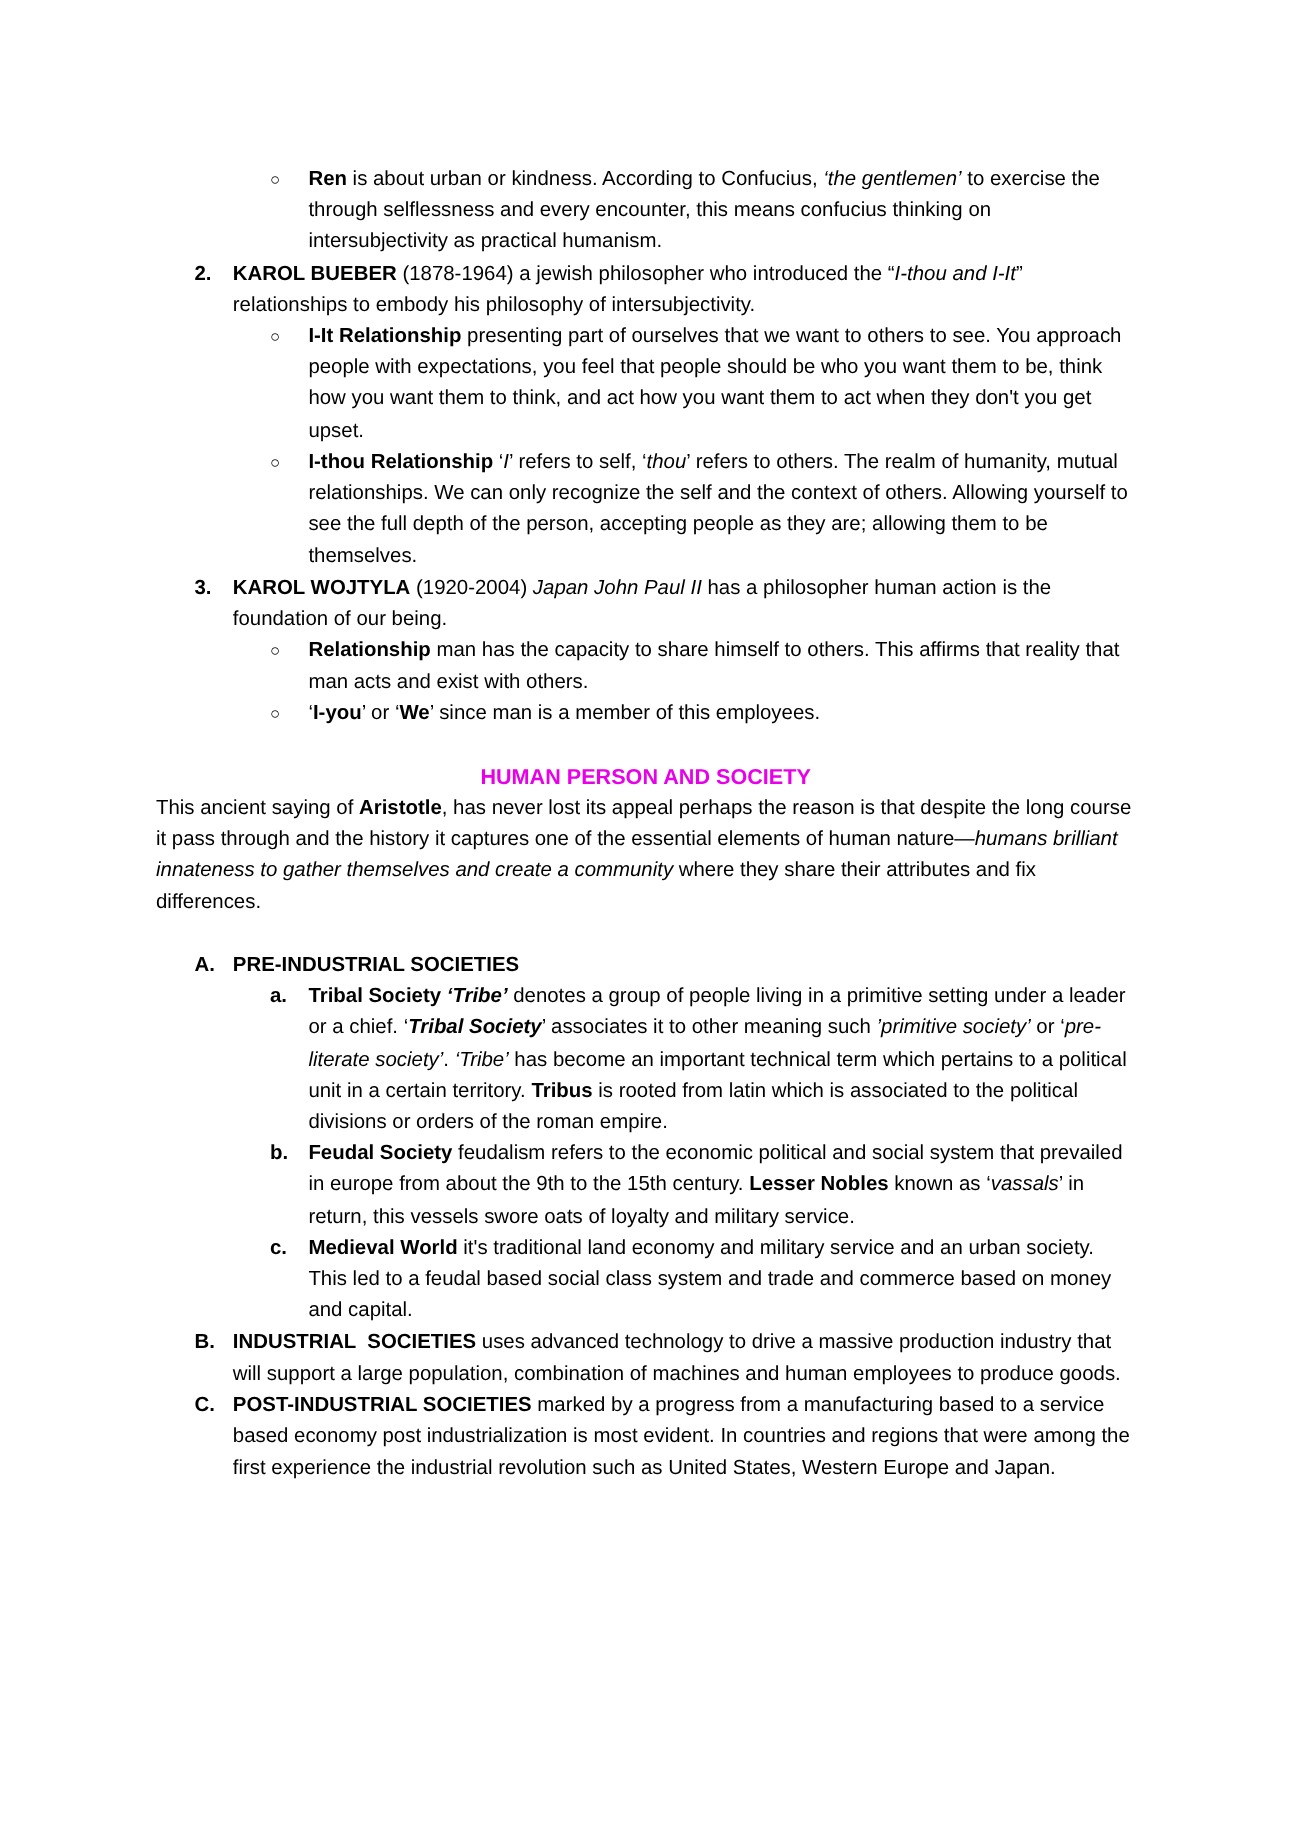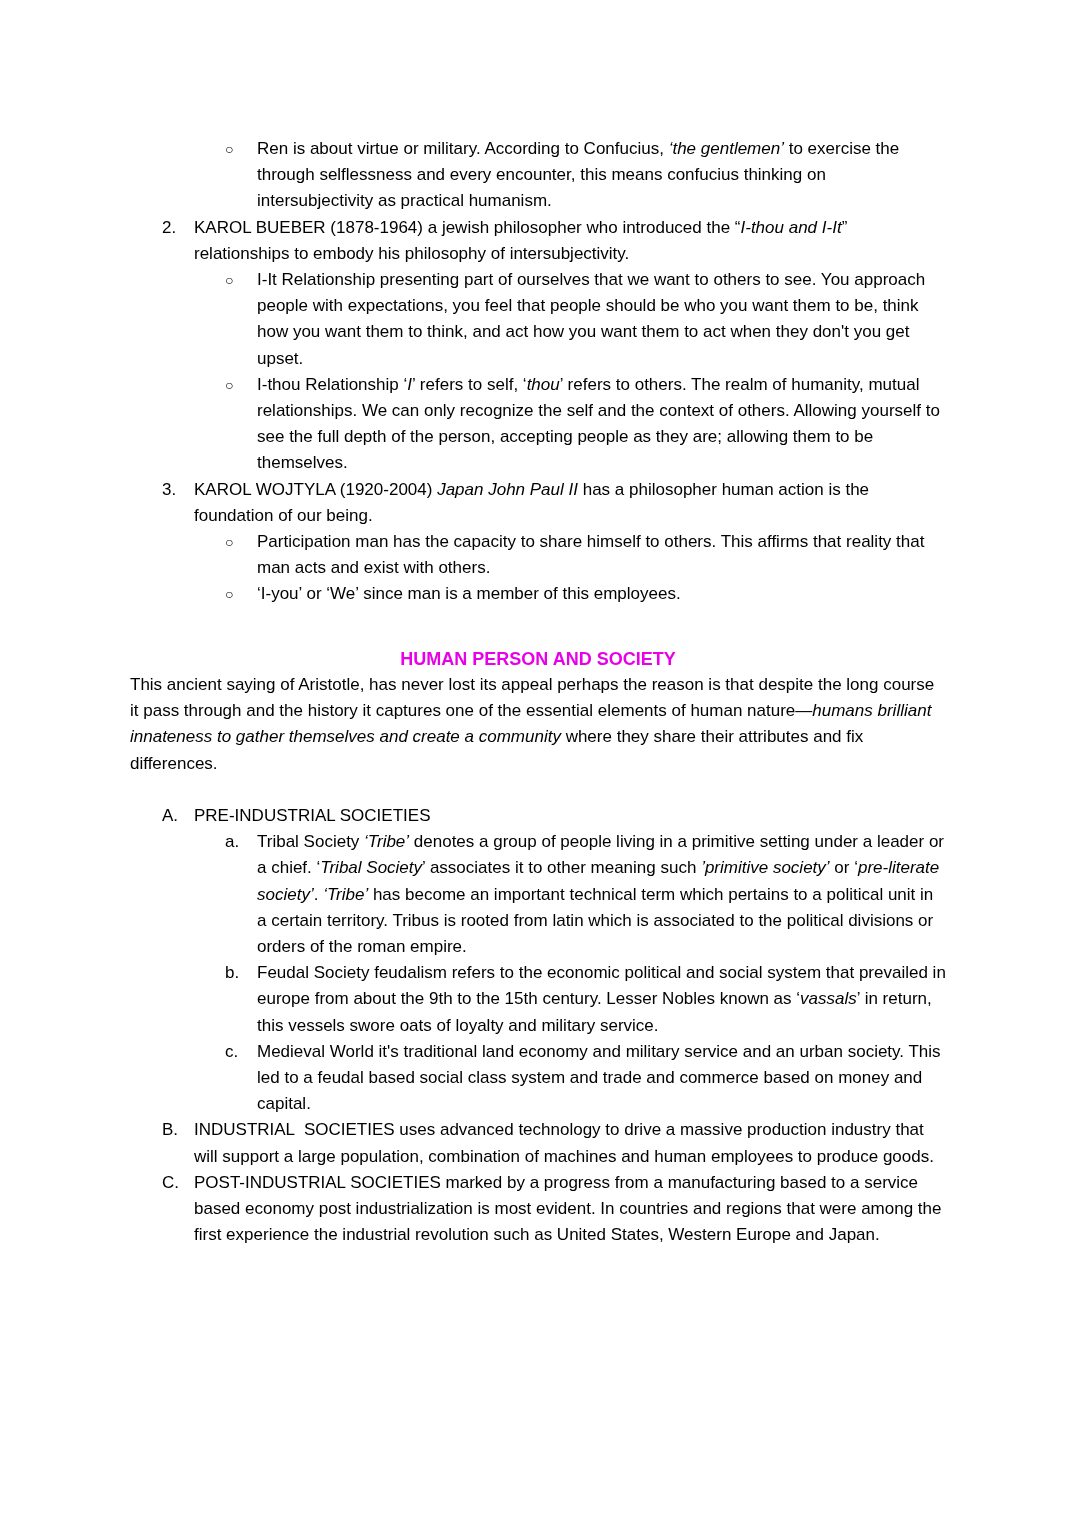--- a/index.html
+++ b/index.html
@@ -31,44 +31,43 @@
   .level1 { padding-left: 64px; }
   .level2 { padding-left: 127px; }
   .marker {
     position: absolute;
     top: 0;
     white-space: pre;
   }
   .level1 > .marker { left: 32px; }
   .level2 > .marker { left: 95px; }
   .marker.circle { font-size: 14px; }
-  .b { font-weight: normal; }
+  .b { font-weight: bold; }
   .i { font-style: italic; text-align: center; }
   .u { }
   .heading {
     text-align: center;
     font-weight: bold;
     font-size: 18px;
     color: var(--heading-color, #e800e8);
     white-space: pre-wrap;
-    margin-top: 12px;
   }
   .spacer { height: 26.2px; }
 </style>
 </head>
 <body>
 
 <div class="page">
   <div class="content">
-      <div class="block level2"><span class="marker circle">○</span><span class="b ">Ren</span><span class=""> is about virtue or military. According to Confucius, </span><span class="i ">‘the gentlemen’</span><span class=""> to exercise the through selflessness and every encounter, this means confucius thinking on intersubjectivity as practical humanism.</span></div>
+      <div class="block level2"><span class="marker circle">○</span><span class="b ">Ren</span><span class=""> is about urban or kindness. According to Confucius, </span><span class="i ">‘the gentlemen’</span><span class=""> to exercise the through selflessness and every encounter, this means confucius thinking on intersubjectivity as practical humanism.</span></div>
       <div class="block level1"><span class="marker b">2.</span><span class="b ">KAROL BUEBER</span><span class=""> (1878-1964) a jewish philosopher who introduced the “</span><span class="i ">I-thou and I-It</span><span class="">” relationships to embody his philosophy of intersubjectivity.</span></div>
       <div class="block level2"><span class="marker circle">○</span><span class="b ">I-It Relationship</span><span class=""> presenting part of ourselves that </span><span class="u">we want to others to see</span><span class="">. You approach people with expectations, you feel that people should be who you want them to be, think how you want them to think, and act how you want them to act when they don't you get upset.</span></div>
       <div class="block level2"><span class="marker circle">○</span><span class="b ">I-thou Relationship</span><span class=""> ‘</span><span class="i ">I</span><span class="">’ refers to self, ‘</span><span class="i ">thou</span><span class="">’ refers to others. The realm of humanity, mutual relationships. We can only recognize the self and the context of others. Allowing yourself to see the full depth of the person, </span><span class="u">accepting people as they are; allowing them to be themselves.</span></div>
       <div class="block level1"><span class="marker b">3.</span><span class="b ">KAROL WOJTYLA</span><span class=""> (1920-2004) </span><span class="i ">Japan John Paul II</span><span class=""> has a philosopher </span><span class="u">human action is the foundation of our being.</span></div>
-      <div class="block level2"><span class="marker circle">○</span><span class="b ">Participation</span><span class=""> </span><span class="u">man has the capacity to share himself to others</span><span class="">. This affirms that reality that man acts and exist with others.</span></div>
+      <div class="block level2"><span class="marker circle">○</span><span class="b ">Relationship</span><span class=""> </span><span class="u">man has the capacity to share himself to others</span><span class="">. This affirms that reality that man acts and exist with others.</span></div>
       <div class="block level2"><span class="marker circle">○</span><span class="">‘</span><span class="b ">I-you</span><span class="">’ or ‘</span><span class="b ">We</span><span class="">’ since man is a member of this employees.</span></div>
       <div class="spacer"></div>
       <div class="heading">HUMAN PERSON AND SOCIETY</div>
       <div class="block"><span class="">This ancient saying of </span><span class="b ">Aristotle</span><span class="">, has never lost its appeal perhaps the reason is that despite the long course it pass through and the history it captures one of the essential elements of human nature—</span><span class="i ">humans brilliant innateness to gather themselves and create a community</span><span class=""> where they share their attributes and fix differences.</span></div>
       <div class="spacer"></div>
       <div class="block level1"><span class="marker b">A.</span><span class="b ">PRE-INDUSTRIAL SOCIETIES</span></div>
       <div class="block level2"><span class="marker b">a.</span><span class="b ">Tribal Society </span><span class="b i ">‘Tribe’</span><span class=""> denotes a </span><span class="u">group of people living in a primitive setting under a leader or a chief</span><span class="">. ‘</span><span class="b i ">Tribal Society</span><span class="">’ associates it to other meaning such </span><span class="i ">’primitive society’</span><span class=""> or ‘</span><span class="i ">pre-literate society’</span><span class="">. </span><span class="i ">‘Tribe’</span><span class=""> has become an important technical term which pertains to a </span><span class="u">political unit in a certain territory</span><span class="">. </span><span class="b ">Tribus</span><span class=""> is rooted from latin which is associated to the political divisions or orders of the roman empire.</span></div>
       <div class="block level2"><span class="marker b">b.</span><span class="b ">Feudal Society</span><span class=""> feudalism refers to the </span><span class="u">economic political and social system</span><span class=""> that prevailed in europe from about the 9th to the 15th century. </span><span class="b ">Lesser Nobles</span><span class=""> known as ‘</span><span class="i ">vassals</span><span class="">’ in return, this vessels swore oats of loyalty and military service.</span></div>
       <div class="block level2"><span class="marker b">c.</span><span class="b ">Medieval World</span><span class=""> it's </span><span class="u">traditional land economy and military service and an urban society.</span><span class=""> This led to a feudal based social class system and trade and commerce based on money and capital.</span></div>
       <div class="block level1"><span class="marker b">B.</span><span class="b ">INDUSTRIAL  SOCIETIES</span><span class=""> uses </span><span class="u">advanced technology to drive a massive production</span><span class=""> industry that will support a large population, combination of machines and human employees to produce goods.</span></div>

